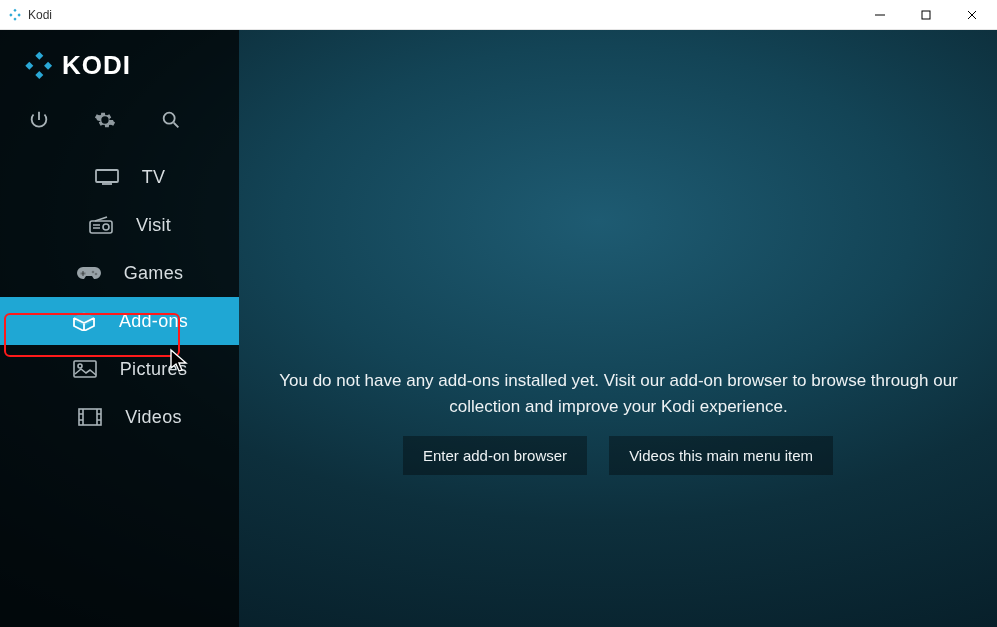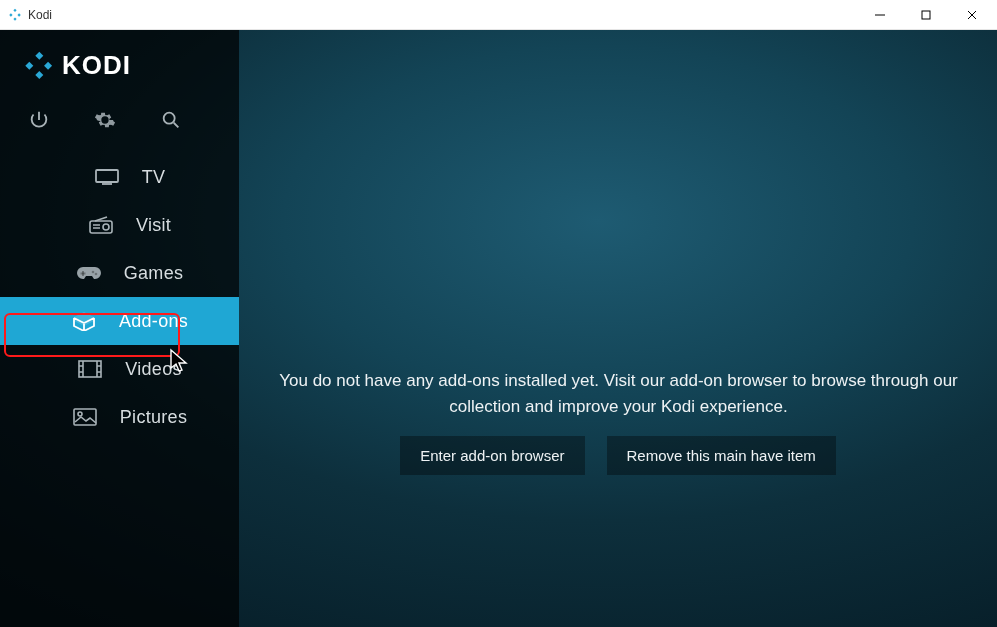--- a/index.html
+++ b/index.html
@@ -185,46 +185,46 @@
             <svg viewBox="0 0 24 20" width="24" height="20" fill="none" stroke="currentColor" stroke-width="1.8">
               <path d="M2 7 L12 2 L22 7 L22 9 L12 14 L2 9 Z" fill="currentColor" opacity=".15"></path>
               <path d="M2 7 L12 12 L22 7 M12 12 V19 M2 7v8l10 5 10-5V7"></path>
             </svg>
           </span>
           <span class="label">Add-ons</span>
         </div>
         <div class="menu-item">
           <span class="mi-icn">
             <svg viewBox="0 0 24 18" width="24" height="18" fill="none" stroke="currentColor" stroke-width="1.6">
-              <rect x="1" y="1" width="22" height="16"></rect>
-              <path d="M5 1v16M19 1v16M1 6h4M1 12h4M19 6h4M19 12h4"></path>
-            </svg>
-          </span>
-          <span class="label">Videos</span>
-        </div>
-        <div class="menu-item">
-          <span class="mi-icn">
-            <svg viewBox="0 0 24 18" width="24" height="18" fill="none" stroke="currentColor" stroke-width="1.6">
               <rect x="1" y="1" width="22" height="16" rx="1"></rect>
               <circle cx="7" cy="6" r="2"></circle>
               <path d="M2 14l6-5 5 4 4-3 6 5"></path>
             </svg>
           </span>
           <span class="label">Pictures</span>
         </div>
+        <div class="menu-item">
+          <span class="mi-icn">
+            <svg viewBox="0 0 24 18" width="24" height="18" fill="none" stroke="currentColor" stroke-width="1.6">
+              <rect x="1" y="1" width="22" height="16"></rect>
+              <path d="M5 1v16M19 1v16M1 6h4M1 12h4M19 6h4M19 12h4"></path>
+            </svg>
+          </span>
+          <span class="label">Videos</span>
+        </div>
       </div>
   </div>
 
   <div class="highlight-box"></div>
 
   <div class="content-msg">You do not have any add-ons installed yet. Visit our add-on browser to browse through our collection and improve your Kodi experience.</div>
 
   <div class="content-buttons">
     <button class="kbtn">Enter add-on browser</button>
-    <button class="kbtn">Remove this main have item</button>
+    <button class="kbtn">Videos this main menu item</button>
   </div>
 
   <div class="cursor" style="left:169px; top:318px;">
     <svg width="22" height="26" viewBox="0 0 22 26">
       <path d="M2 2 L2 20 L7 16 L10 23 L13 22 L10 15 L17 15 Z" fill="#000" stroke="#fff" stroke-width="1.4"></path>
     </svg>
   </div>
 
 </div>
 

